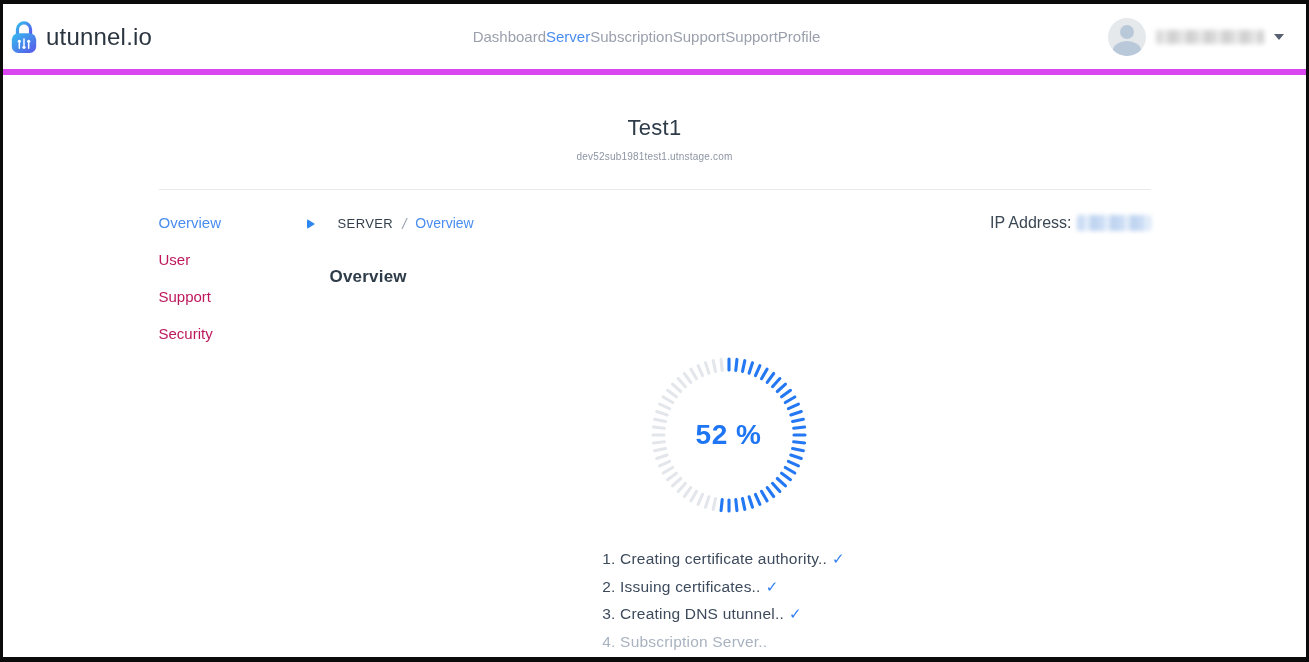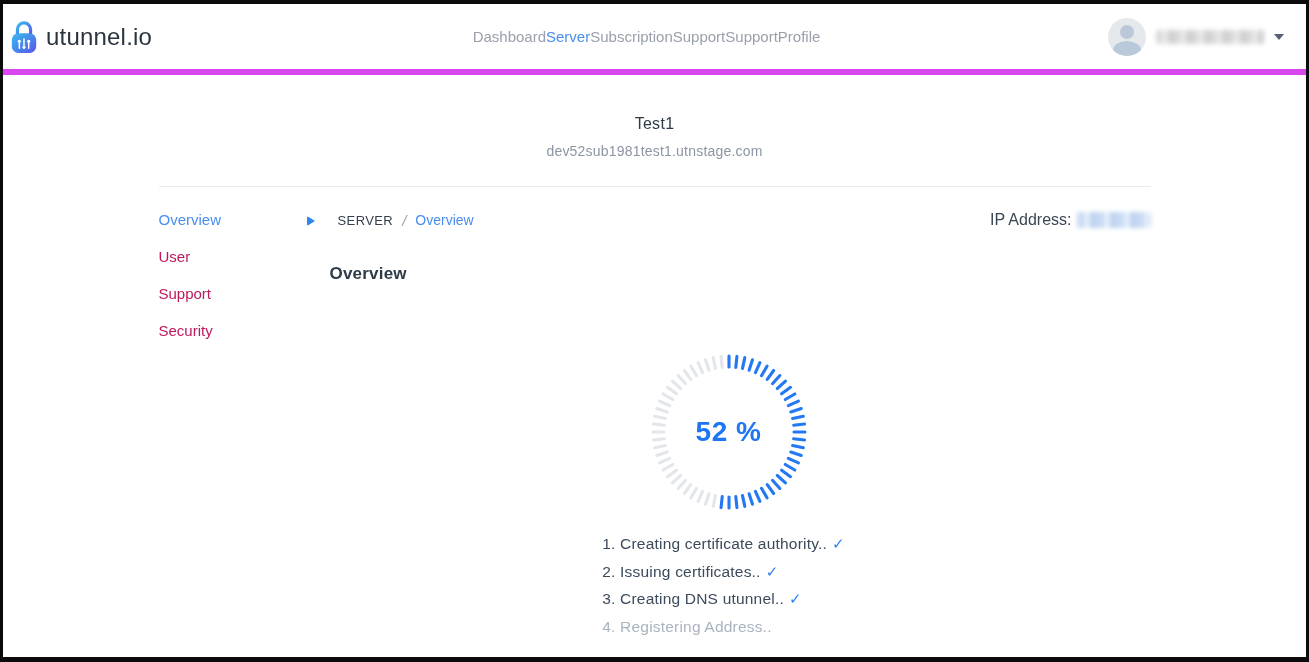--- a/index.html
+++ b/index.html
@@ -53,22 +53,22 @@
   .caret-down {
     width: 0; height: 0;
     border-left: 5px solid transparent;
     border-right: 5px solid transparent;
     border-top: 6px solid #566070;
   }
 
   
   .content { width: 992px; margin: 0 auto; }
   .server-header { text-align: center; padding-top: 40px; }
-  .server-name { font-size: 16px; font-weight: 500; color: #2e3b49; letter-spacing: 0.3px; }
-  .server-domain { font-size: 14px; color: #8d95a3; margin-top: 10px; letter-spacing: 0.2px; }
+  .server-name { font-size: 22px; font-weight: 500; color: #2e3b49; letter-spacing: 0.3px; }
+  .server-domain { font-size: 10px; color: #8d95a3; margin-top: 10px; letter-spacing: 0.2px; }
   .header-divider { border: none; border-top: 1px solid #e8eaee; margin-top: 27px; }
 
   
   .body-row { display: flex; padding-top: 24px; }
   .sidebar { width: 148px; flex: none; }
   .sidebar-item {
     font-size: 15px; color: #be185d;
     margin-bottom: 20px; cursor: pointer;
   }
   .sidebar-item.active { color: #4a8df0; }
@@ -100,21 +100,21 @@
 
   
   .progress-col { display: flex; flex-direction: column; align-items: center; margin-top: 68px; }
   .ring-wrap { position: relative; width: 160px; height: 160px; }
   .ring-wrap svg { display: block; }
   .ring-label {
     position: absolute; inset: 0;
     display: flex; align-items: center; justify-content: center;
     font-size: 28px; font-weight: bold; color: #1f76f4; letter-spacing: 0.5px;
   }
-  .steps { margin-top: 18px; align-self: center; transform: translateX(-5px); }
+  .steps { margin-top: 30px; align-self: center; transform: translateX(-5px); }
   .step-row { font-size: 15.5px; color: #3c4a5c; line-height: 27.5px; letter-spacing: 0.2px; }
   .step-row.pending { color: #a9b3c0; }
   .step-check { color: #2e7ef5; margin-left: 5px; font-size: 15px; }
 </style>
 </head>
 <body>
 
 <div class="frame">
 
   <header class="navbar">
@@ -267,20 +267,20 @@
             <div class="step-row">
               <span>2.</span>
               <span>Issuing certificates..</span><span class="step-check">✓</span>
             </div>
             <div class="step-row">
               <span>3.</span>
               <span>Creating DNS utunnel..</span><span class="step-check">✓</span>
             </div>
             <div class="step-row pending">
               <span>4.</span>
-              <span>Registering Address..</span>
+              <span>Subscription Server..</span>
             </div>
           </div>
         </div>
       </section>
     </div>
   </div>
 </div>
 
 </body></html>

